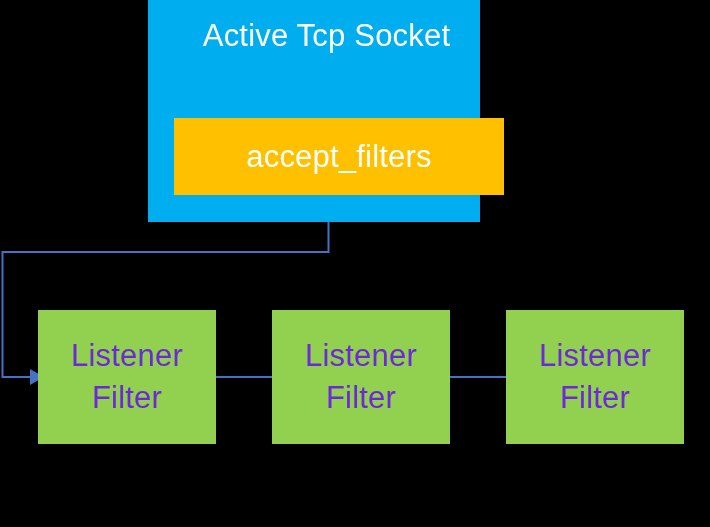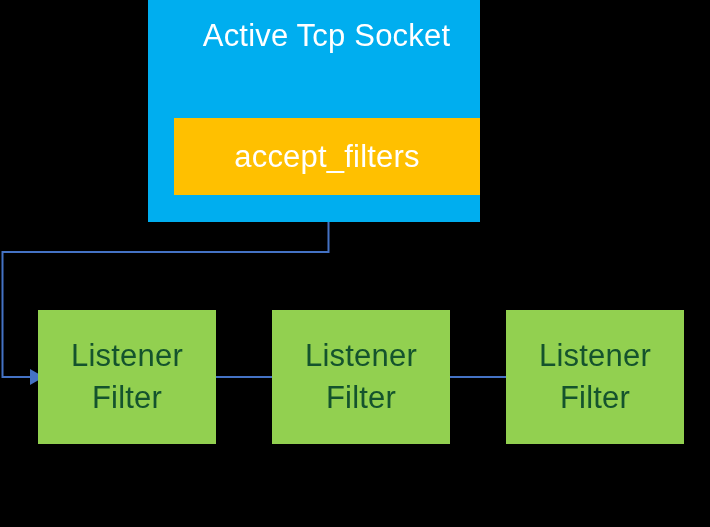--- a/index.html
+++ b/index.html
@@ -37,21 +37,21 @@
     font-size: 31px;
     line-height: 36px;
     font-weight: 400;
     letter-spacing: 0.2px;
     white-space: nowrap;
   }
   
   #accept-filters-box {
     left: 174px;
     top: 118px;
-    width: 306px;
+    width: 330px;
     height: 77px;
     background: #FFC000;
     display: flex;
     align-items: center;
     justify-content: center;
   }
   #accept-filters-label {
     color: #FFFFFF;
     font-size: 31px;
     line-height: 36px;
@@ -68,21 +68,21 @@
     background: #92D050;
     display: flex;
     flex-direction: column;
     align-items: center;
     justify-content: center;
   }
   #filter-box-1 { left: 38px; }
   #filter-box-2 { left: 272px; }
   #filter-box-3 { left: 506px; }
   .filter-label {
-    color: #14532d;
+    color: #6d28d9;
     font-size: 31px;
     line-height: 42px;
     font-weight: 400;
     letter-spacing: 0.2px;
     text-align: center;
     white-space: nowrap;
   }
   
   #connectors {
     position: absolute;

